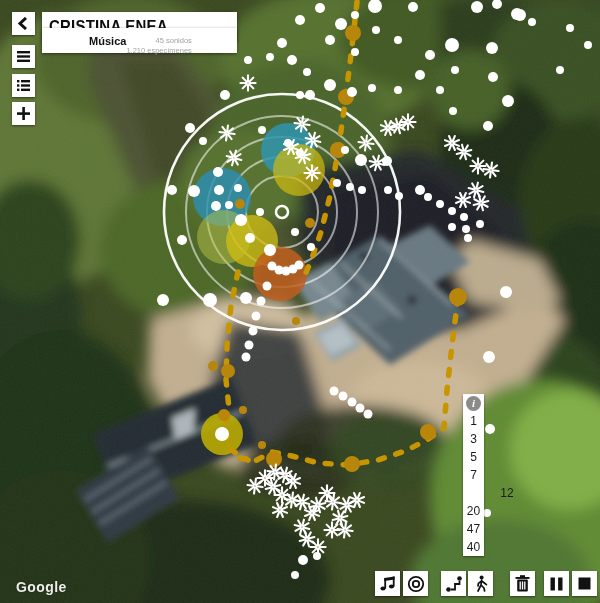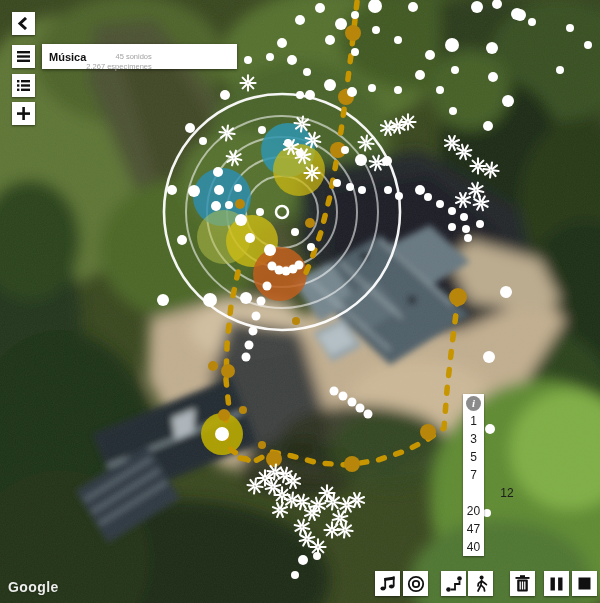--- a/index.html
+++ b/index.html
@@ -8,39 +8,39 @@
   #stage{position:absolute;inset:0;width:600px;height:603px;}
   svg.layer{position:absolute;left:0;top:0;}
   
   .panel{position:absolute;background:#fff;box-shadow:0 1px 3px rgba(0,0,0,.5);}
   .sq-btn{position:absolute;width:23px;height:23px;background:#fff;
           box-shadow:0 1px 2px rgba(0,0,0,.5);display:flex;align-items:center;
           justify-content:center;cursor:pointer;}
   #title-bar{left:42px;top:12px;width:195px;height:29px;display:flex;align-items:center;}
   #title-bar .t{font-size:15px;font-weight:bold;color:#0d0d0d;letter-spacing:.2px;
                 padding-left:7px;white-space:nowrap;transform:scaleY(1.08);}
-  #sub-bar{left:42px;top:44px;width:195px;height:25px;display:flex;align-items:center;
-           justify-content:flex-start;}
+  #sub-bar{left:42px;top:28px;width:195px;height:25px;display:flex;align-items:center;
+           justify-content:center;}
   #sub-bar .s{font-size:11px;font-weight:bold;color:#111;padding-left:7px;}
   #sub-bar .stats{font-size:7.5px;color:#a2a2a2;text-align:right;padding-right:5px;line-height:1.4;margin-top:11px;}
   
   #scale{position:absolute;left:463px;top:394px;width:21px;background:#fff;
          box-shadow:0 1px 2px rgba(0,0,0,.45);}
   .scale-cell{height:18px;display:flex;align-items:center;justify-content:center;
               font-size:12px;color:#1c1c1c;cursor:pointer;}
   .scale-cell.active{background:#f9a8d4;margin-left:44px;}
   .info-circle{width:15px;height:15px;border-radius:50%;background:#8b8b8b;color:#fff;
                display:flex;align-items:center;justify-content:center;
                font-family:"Liberation Serif", serif;font-style:italic;font-weight:bold;
                font-size:11px;}
   
   .tool-btn{position:absolute;top:571px;width:25px;height:25px;background:#fff;
             box-shadow:0 1px 2px rgba(0,0,0,.5);display:flex;align-items:center;
             justify-content:center;cursor:pointer;}
-  #watermark{position:absolute;left:8px;top:579px;color:rgba(255,255,255,.92);
+  #watermark{position:absolute;left:16px;top:579px;color:rgba(255,255,255,.92);
              font-size:14px;font-weight:bold;letter-spacing:.4px;
              text-shadow:0 0 2px rgba(0,0,0,.35);text-align:right;}
 </style>
 </head>
 <body>
 
 <div id="stage">
 
   <svg class="layer" width="600" height="603" viewBox="0 0 600 603">
     <defs>
@@ -677,26 +677,29 @@
         <line x1="1.27" y1="-0.98" x2="6.03" y2="-4.63" stroke="#fff" stroke-width="2.1" stroke-linecap="round"></line>
       </g>
     </svg>
 
   <div class="sq-btn" style="left:12px;top:12px;">
     <svg width="13" height="13" viewBox="0 0 13 13">
       <polyline points="9,1 3,6.5 9,12" fill="none" stroke="#111" stroke-width="3"></polyline>
     </svg>
   </div>
 
+  <div class="panel" id="title-bar">
+    <span class="t">CRISTINA ENEA</span>
+  </div>
 
   <div class="panel" id="sub-bar">
     <span class="s">Música</span>
     <span class="stats">
       <span>45 sonidos</span><br>
-      <span>2.267 especímenes</span>
+      <span>1.210 especímenes</span>
     </span>
   </div>
 
   <div class="sq-btn" style="left:12px;top:45px;">
     <svg width="13" height="11" viewBox="0 0 13 11">
       <rect x="0" y="0" width="13" height="2.4" fill="#111"></rect>
       <rect x="0" y="4.3" width="13" height="2.4" fill="#111"></rect>
       <rect x="0" y="8.6" width="13" height="2.4" fill="#111"></rect>
     </svg>
   </div>

